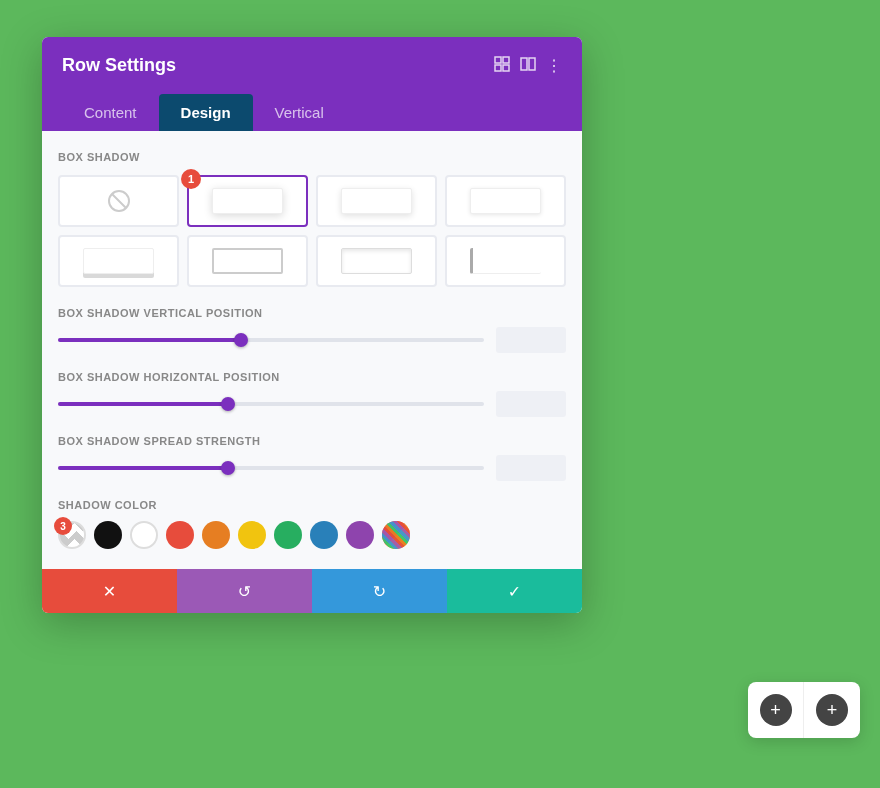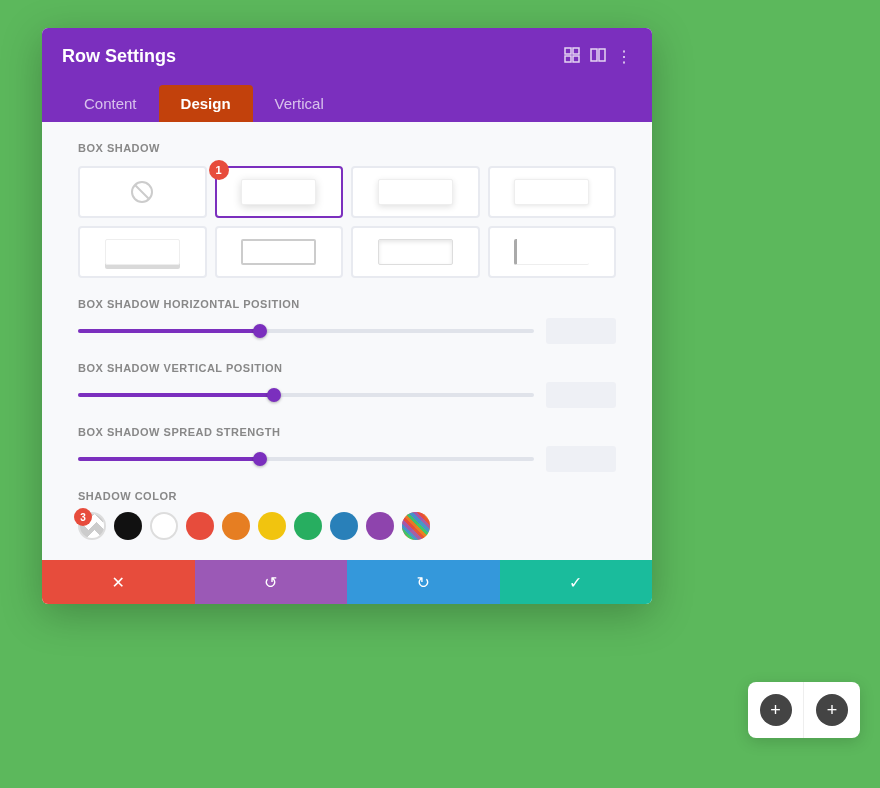--- a/index.html
+++ b/index.html
@@ -15,23 +15,23 @@
     
     .bg-green {
       position: absolute;
       top: 0; left: 0; right: 0; bottom: 0;
       background: #5cb85c;
     }
 
     
     .modal-wrapper {
       position: absolute;
-      top: 28px;
+      top: 37px;
       left: 42px;
-      width: 610px;
+      width: 540px;
       background: #fff;
       border-radius: 6px;
       box-shadow: 0 10px 40px rgba(0,0,0,0.25);
       overflow: hidden;
     }
 
     
     .modal-header {
       background: #7B2FBE;
       padding: 18px 20px;
@@ -62,28 +62,28 @@
       padding: 0 20px;
     }
     .tab {
       padding: 10px 22px;
       color: rgba(255,255,255,0.7);
       font-size: 15px;
       cursor: pointer;
       border-radius: 4px 4px 0 0;
     }
     .tab.active {
-      background: #c2410c;
+      background: #0c4a6e;
       color: #fff;
       font-weight: 600;
     }
 
     
     .modal-body {
-      padding: 20px 36px;
+      padding: 20px 16px;
       background: #f8f9fb;
     }
 
     
     .section-label {
       font-size: 11px;
       font-weight: 700;
       text-transform: uppercase;
       color: #888;
       letter-spacing: 0.5px;
@@ -375,36 +375,36 @@
       <div class="shadow-option">
         <div class="shadow-preview sp-6"></div>
       </div>
 
       <div class="shadow-option">
         <div class="shadow-preview sp-7"></div>
       </div>
     </div>
 
     <div class="slider-row">
+      <div class="slider-label">Box Shadow Vertical Position</div>
+      <div class="slider-control">
+        <div class="slider-track">
+          <div class="slider-fill" style="width:43%"></div>
+          <div class="slider-thumb" style="left:43%"></div>
+        </div>
+        <input class="slider-value" type="text" readonly="" style="">
+      </div>
+    </div>
+
+    <div class="slider-row">
       <div class="slider-label">Box Shadow Horizontal Position</div>
       <div class="slider-control">
         <div class="slider-track">
           <div class="slider-fill" style="width:40%"></div>
           <div class="slider-thumb" style="left:40%"></div>
-        </div>
-        <input class="slider-value" type="text" readonly="" style="">
-      </div>
-    </div>
-
-    <div class="slider-row">
-      <div class="slider-label">Box Shadow Vertical Position</div>
-      <div class="slider-control">
-        <div class="slider-track">
-          <div class="slider-fill" style="width:43%"></div>
-          <div class="slider-thumb" style="left:43%"></div>
         </div>
         <input class="slider-value" type="text" readonly="" style="">
       </div>
     </div>
 
 
     <div class="slider-row">
       <div class="slider-label">Box Shadow Spread Strength</div>
       <div class="slider-control">
         <div class="slider-track">

